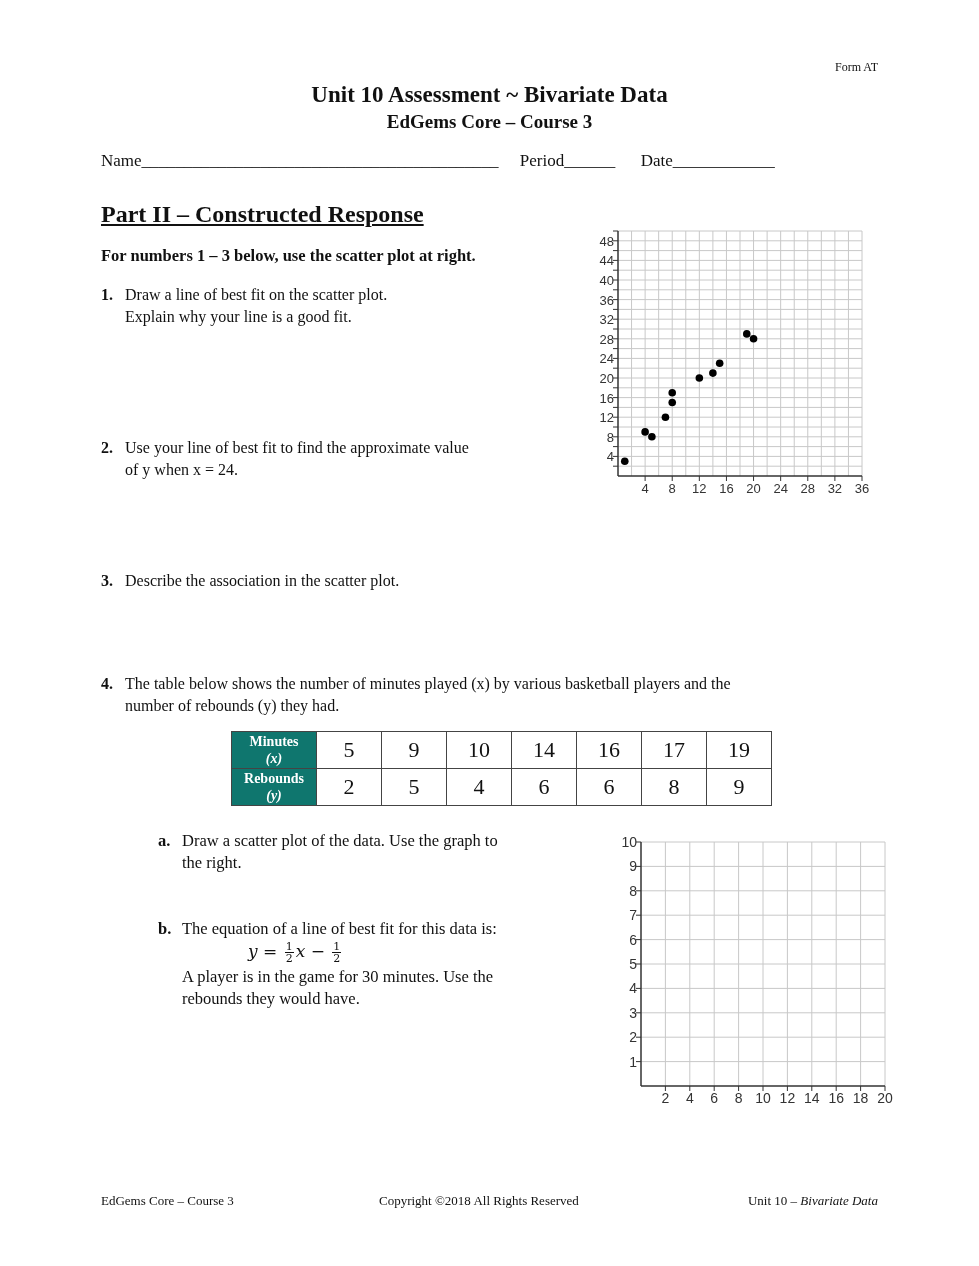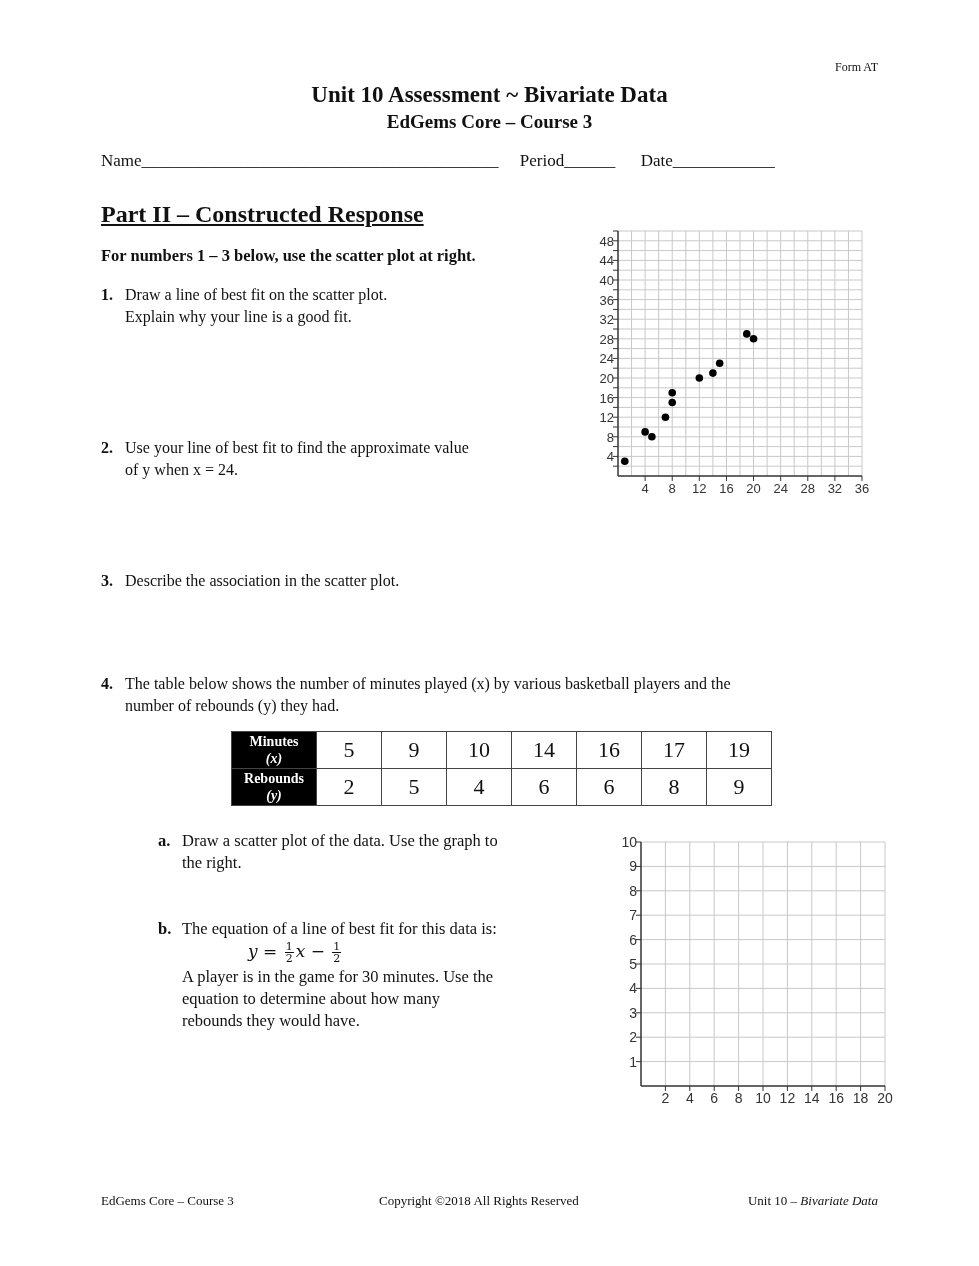--- a/index.html
+++ b/index.html
@@ -14,21 +14,21 @@
   .instr { left: 101px; top: 246px; font-size: 16.5px; font-weight: bold; }
   .q { font-size: 16px; line-height: 22px; }
   .q .num { font-weight: bold; display: inline-block; width: 24px; }
   .q .line2 { padding-left: 24px; display: block; }
   .q1 { left: 101px; top: 284px; }
   .q2 { left: 101px; top: 437px; }
   .q3 { left: 101px; top: 570px; }
   .q4 { left: 101px; top: 673px; width: 780px; }
   table.data { position: absolute; left: 231px; top: 731px; border-collapse: collapse; }
   table.data td { border: 1.5px solid #444; width: 64px; height: 36px; text-align: center; font-size: 22px; padding: 0; }
-  table.data td.hdr { background: #000000; color: #fff; font-weight: bold; font-size: 14px; width: 84px; line-height: 17px; }
+  table.data td.hdr { background: #0f766e; color: #fff; font-weight: bold; font-size: 14px; width: 84px; line-height: 17px; }
   .qa { left: 158px; top: 830px; width: 420px; font-size: 16.5px; line-height: 22px; }
   .qb { left: 158px; top: 918px; width: 420px; font-size: 16.5px; line-height: 22px; }
   .qa .num, .qb .num { font-weight: bold; display: inline-block; width: 24px; }
   .indent { padding-left: 24px; display: block; }
   .eq { display: block; padding-left: 90px; font-family: "DejaVu Serif", serif; font-style: italic; font-size: 17px; height: 26px; }
   .frac { display: inline-flex; flex-direction: column; align-items: center; vertical-align: middle; font-style: normal; font-size: 11px; line-height: 11px; margin: 0 2px; }
   .frac .n { border-bottom: 1px solid #111; padding: 0 1px; }
   .footer { top: 1193px; font-size: 13px; }
   .f-left { left: 101px; }
   .f-mid { left: 379px; }
@@ -214,21 +214,20 @@
     <span class="frac">
         <span class="n">1</span>
         <span>2</span>
       </span><span>x −</span>
     <span class="frac">
         <span class="n">1</span>
         <span>2</span>
       </span>
   </span>
   <span class="indent">A player is in the game for 30 minutes.  Use the</span>
-  <span class="indent">equation to determine about how many</span>
   <span class="indent">rebounds they would have.</span>
 </div>
 
 <svg class="abs" style="left:600px;top:830px" width="300" height="280" id="plot2">
     <line x1="65.4" y1="256" x2="65.4" y2="12" stroke="#c8c8c8" stroke-width="1"></line>
     <line x1="89.80000000000001" y1="256" x2="89.80000000000001" y2="12" stroke="#c8c8c8" stroke-width="1"></line>
     <line x1="114.2" y1="256" x2="114.2" y2="12" stroke="#c8c8c8" stroke-width="1"></line>
     <line x1="138.60000000000002" y1="256" x2="138.60000000000002" y2="12" stroke="#c8c8c8" stroke-width="1"></line>
     <line x1="163" y1="256" x2="163" y2="12" stroke="#c8c8c8" stroke-width="1"></line>
     <line x1="187.4" y1="256" x2="187.4" y2="12" stroke="#c8c8c8" stroke-width="1"></line>

